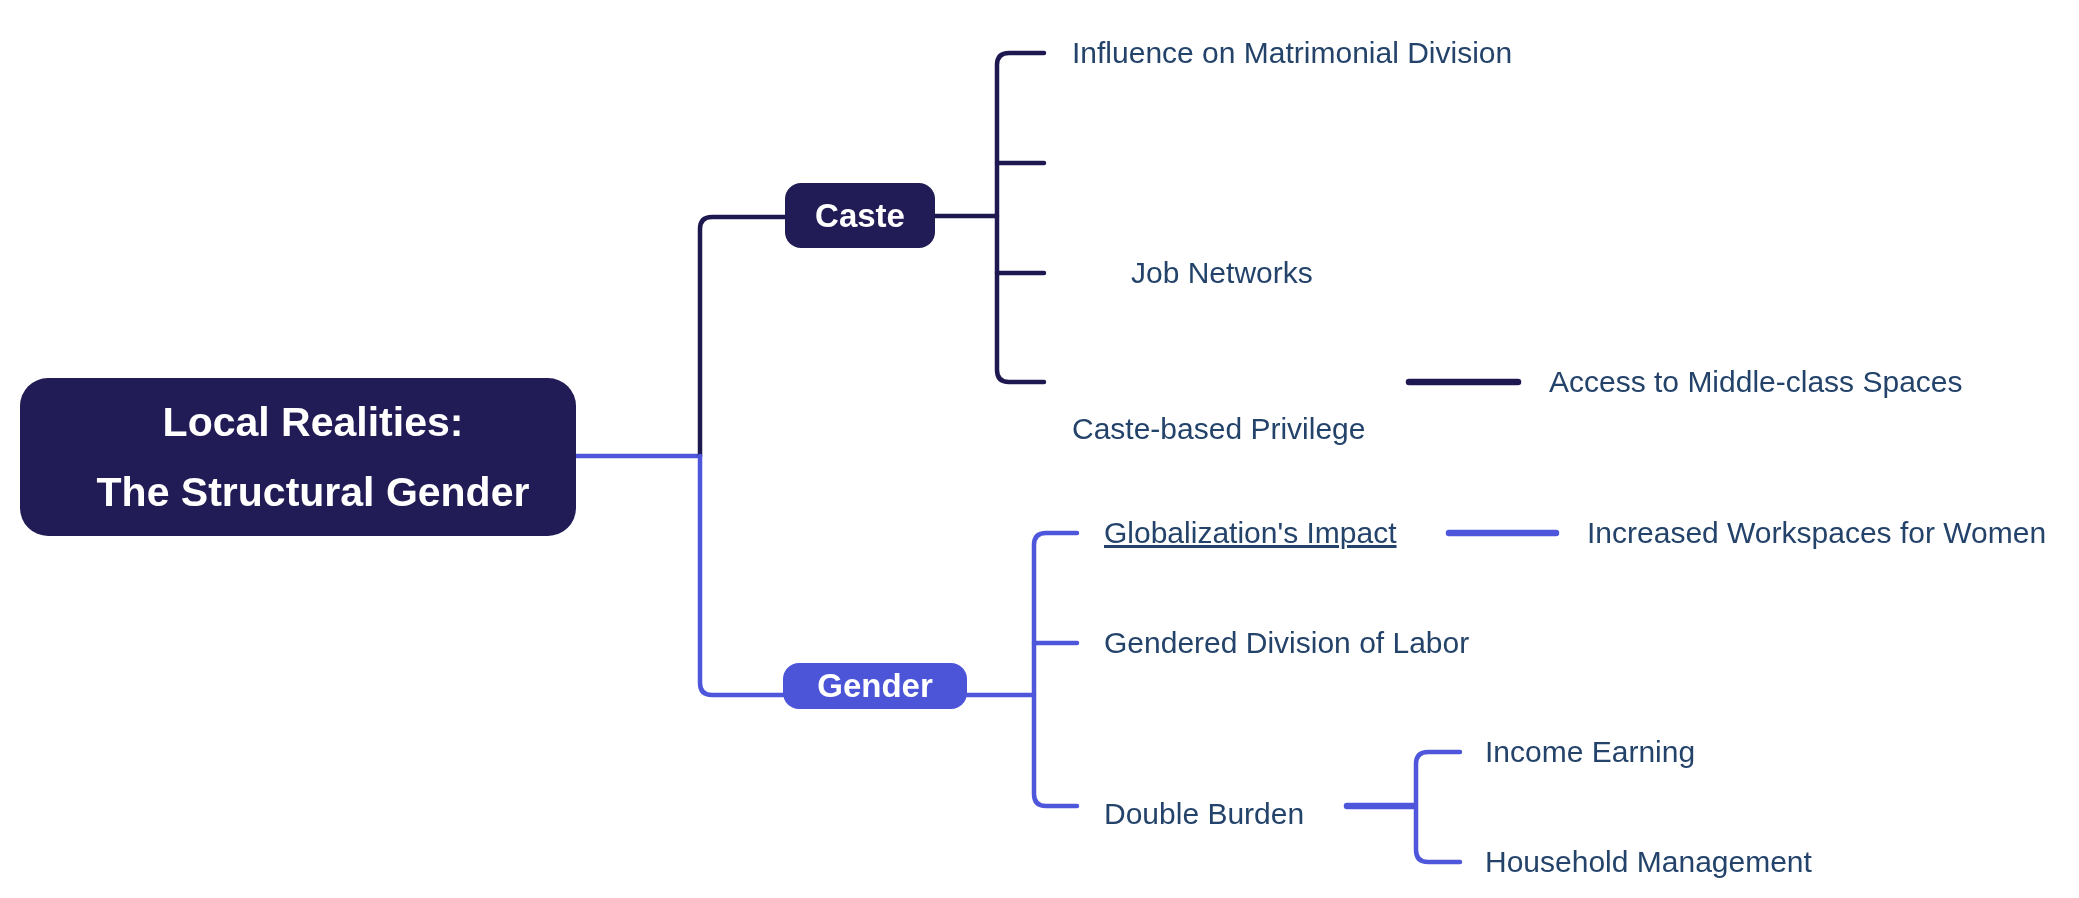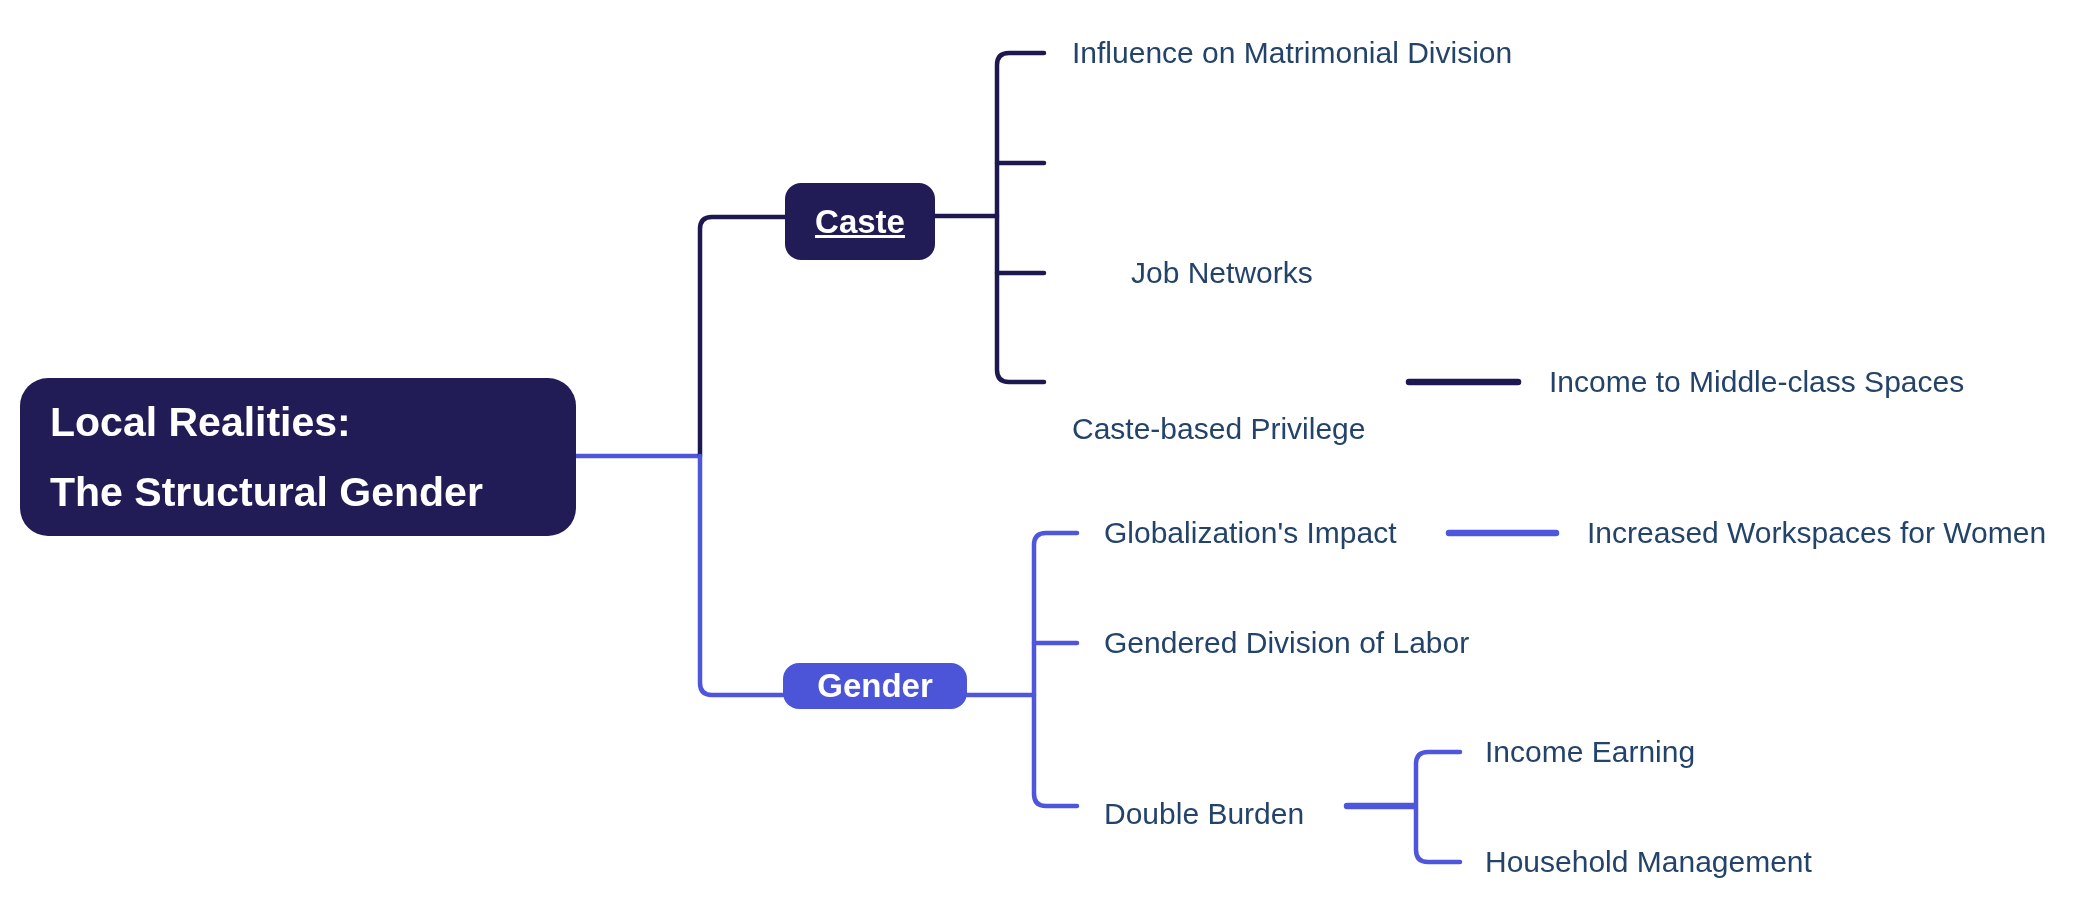--- a/index.html
+++ b/index.html
@@ -36,36 +36,36 @@
     position: absolute;
     left: 20px; top: 378px;
     width: 556px; height: 158px;
     background: var(--dark-node);
     border-radius: 28px;
     color: var(--node-text);
     font-weight: bold;
     font-size: 41px;
     line-height: 70px;
     padding: 9px 0 0 30px;
+    text-align: center;
   }
   .branch-node {
     position: absolute;
     display: flex;
     align-items: center;
     justify-content: center;
     color: var(--node-text);
     font-weight: bold;
     font-size: 33px;
     border-radius: 16px;
   }
   .branch-caste {
     left: 785px; top: 183px;
-    width: 150px; height: 77px;
+    width: 150px; height: 65px;
     background: var(--dark-node);
-    text-decoration: underline;
   }
   .branch-gender {
     left: 783px; top: 663px;
     width: 184px; height: 46px;
     background: var(--blue-node);
   }
   .leaf {
     position: absolute;
     color: var(--leaf-text);
     font-size: 30px;
@@ -111,22 +111,22 @@
     <div>Local Realities:</div>
     <div>The Structural Gender</div>
   </div>
 
   <div class="branch-node branch-caste">Caste</div>
   <div class="branch-node branch-gender">Gender</div>
 
   <div class="leaf" style="left:1072px; top:32px;">Influence on Matrimonial Division</div>
   <div class="leaf" style="left:1116px; top:252px;margin-left:15px;">Job Networks</div>
   <div class="leaf" style="left:1072px; top:361px;margin-top:47px;">Caste-based Privilege</div>
-  <div class="leaf" style="left:1549px; top:361px;">Income to Middle-class Spaces</div>
+  <div class="leaf" style="left:1549px; top:361px;">Access to Middle-class Spaces</div>
 
-  <div class="leaf" style="left:1104px; top:512px;">Globalization's Impact</div>
+  <div class="leaf" style="left:1104px; top:512px;text-decoration:underline;">Globalization's Impact</div>
   <div class="leaf" style="left:1587px; top:512px;">Increased Workspaces for Women</div>
   <div class="leaf" style="left:1104px; top:622px;">Gendered Division of Labor</div>
   <div class="leaf" style="left:1104px; top:785px;margin-top:8px;">Double Burden</div>
   <div class="leaf" style="left:1485px; top:731px;">Income Earning</div>
   <div class="leaf" style="left:1485px; top:841px;">Household Management</div>
 
 </div>
 
 </body></html>

